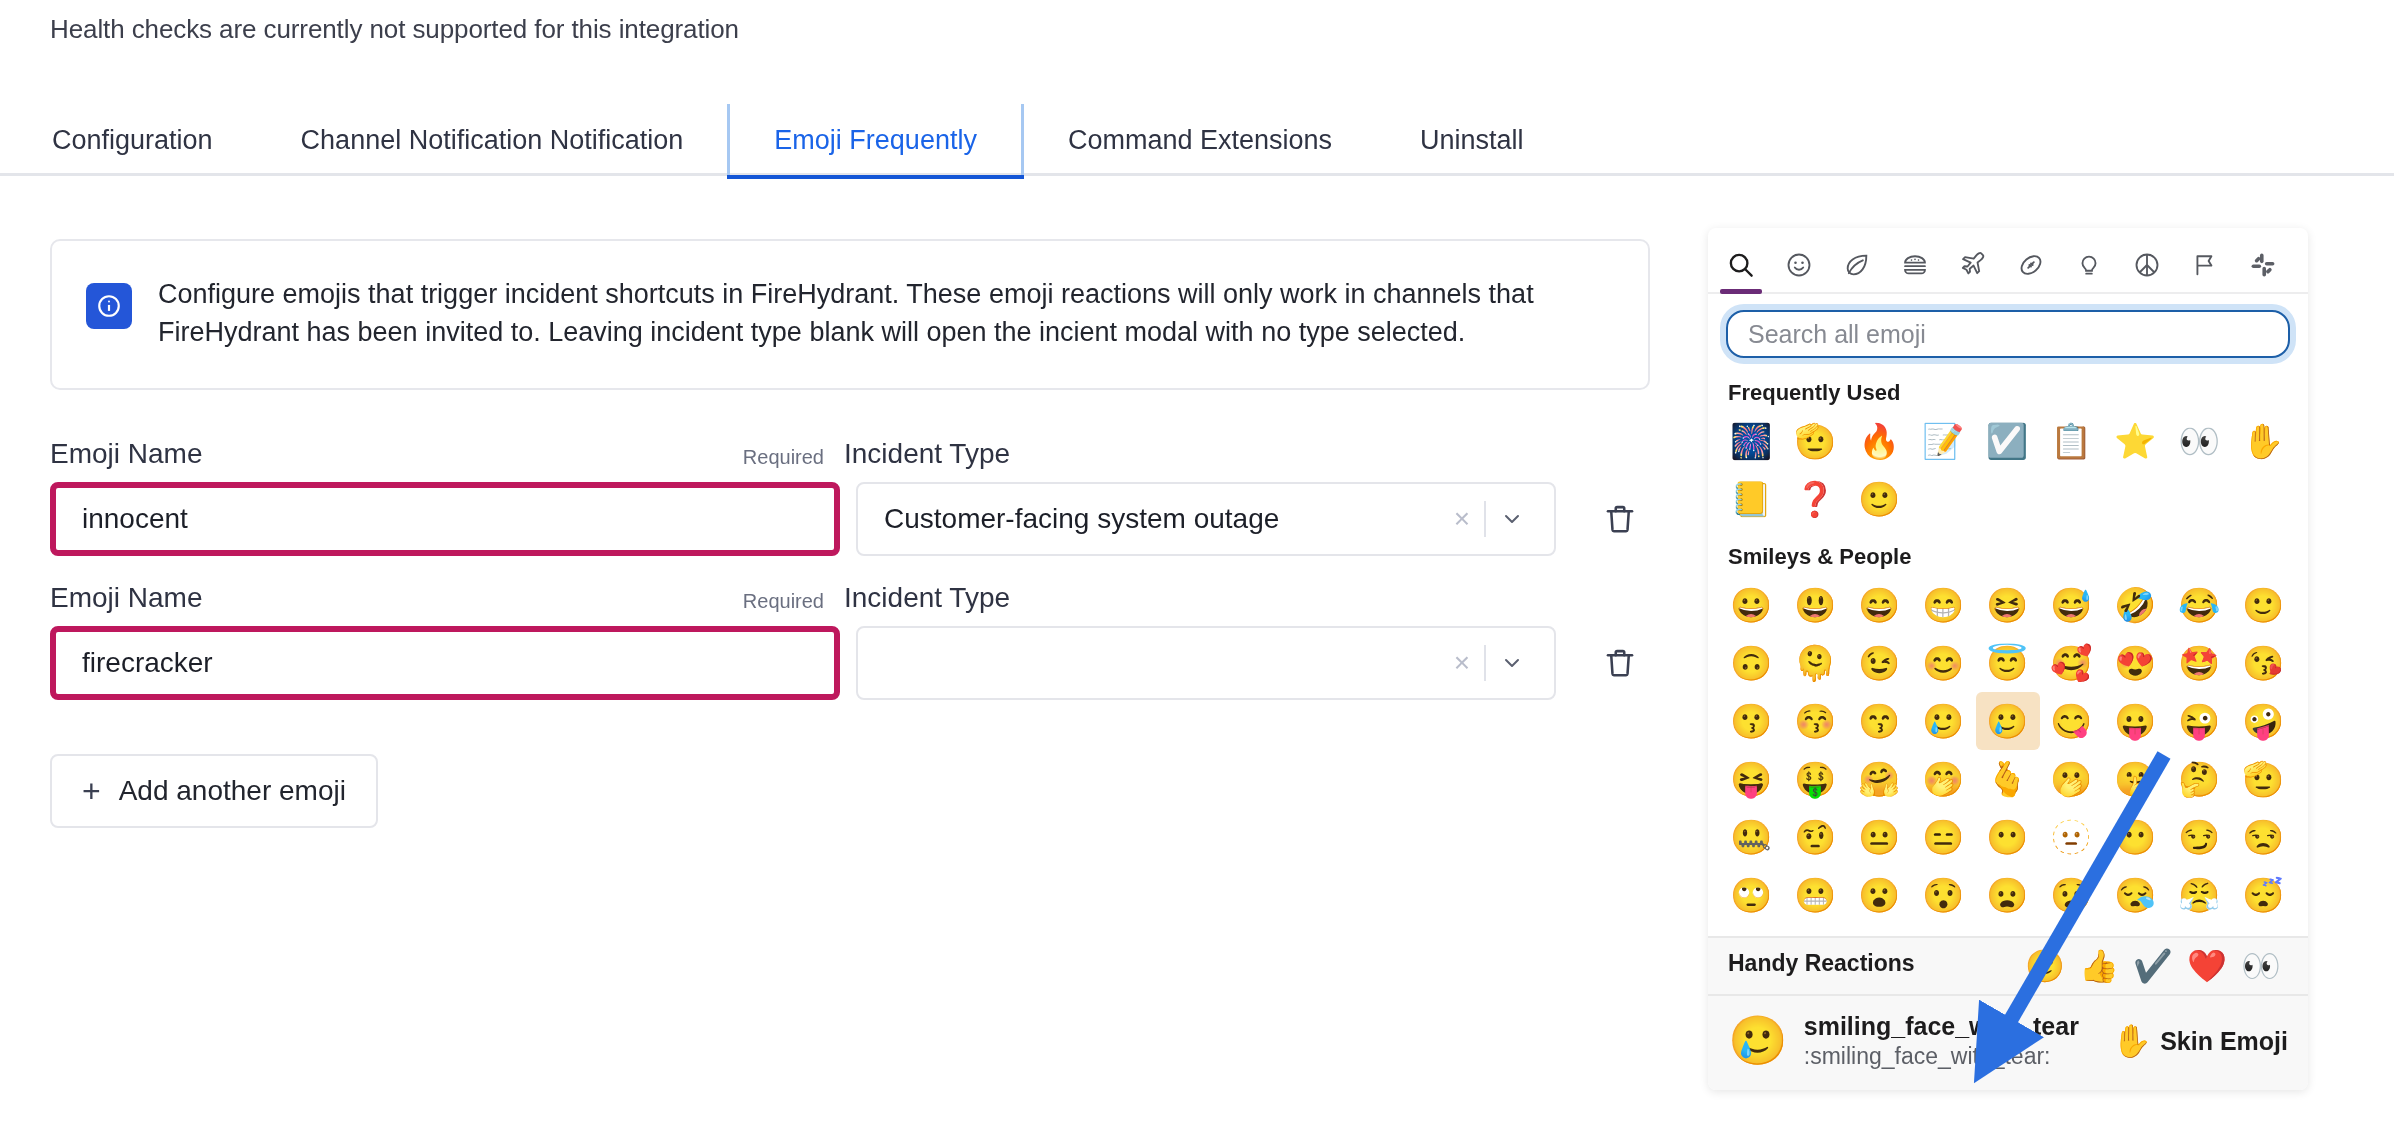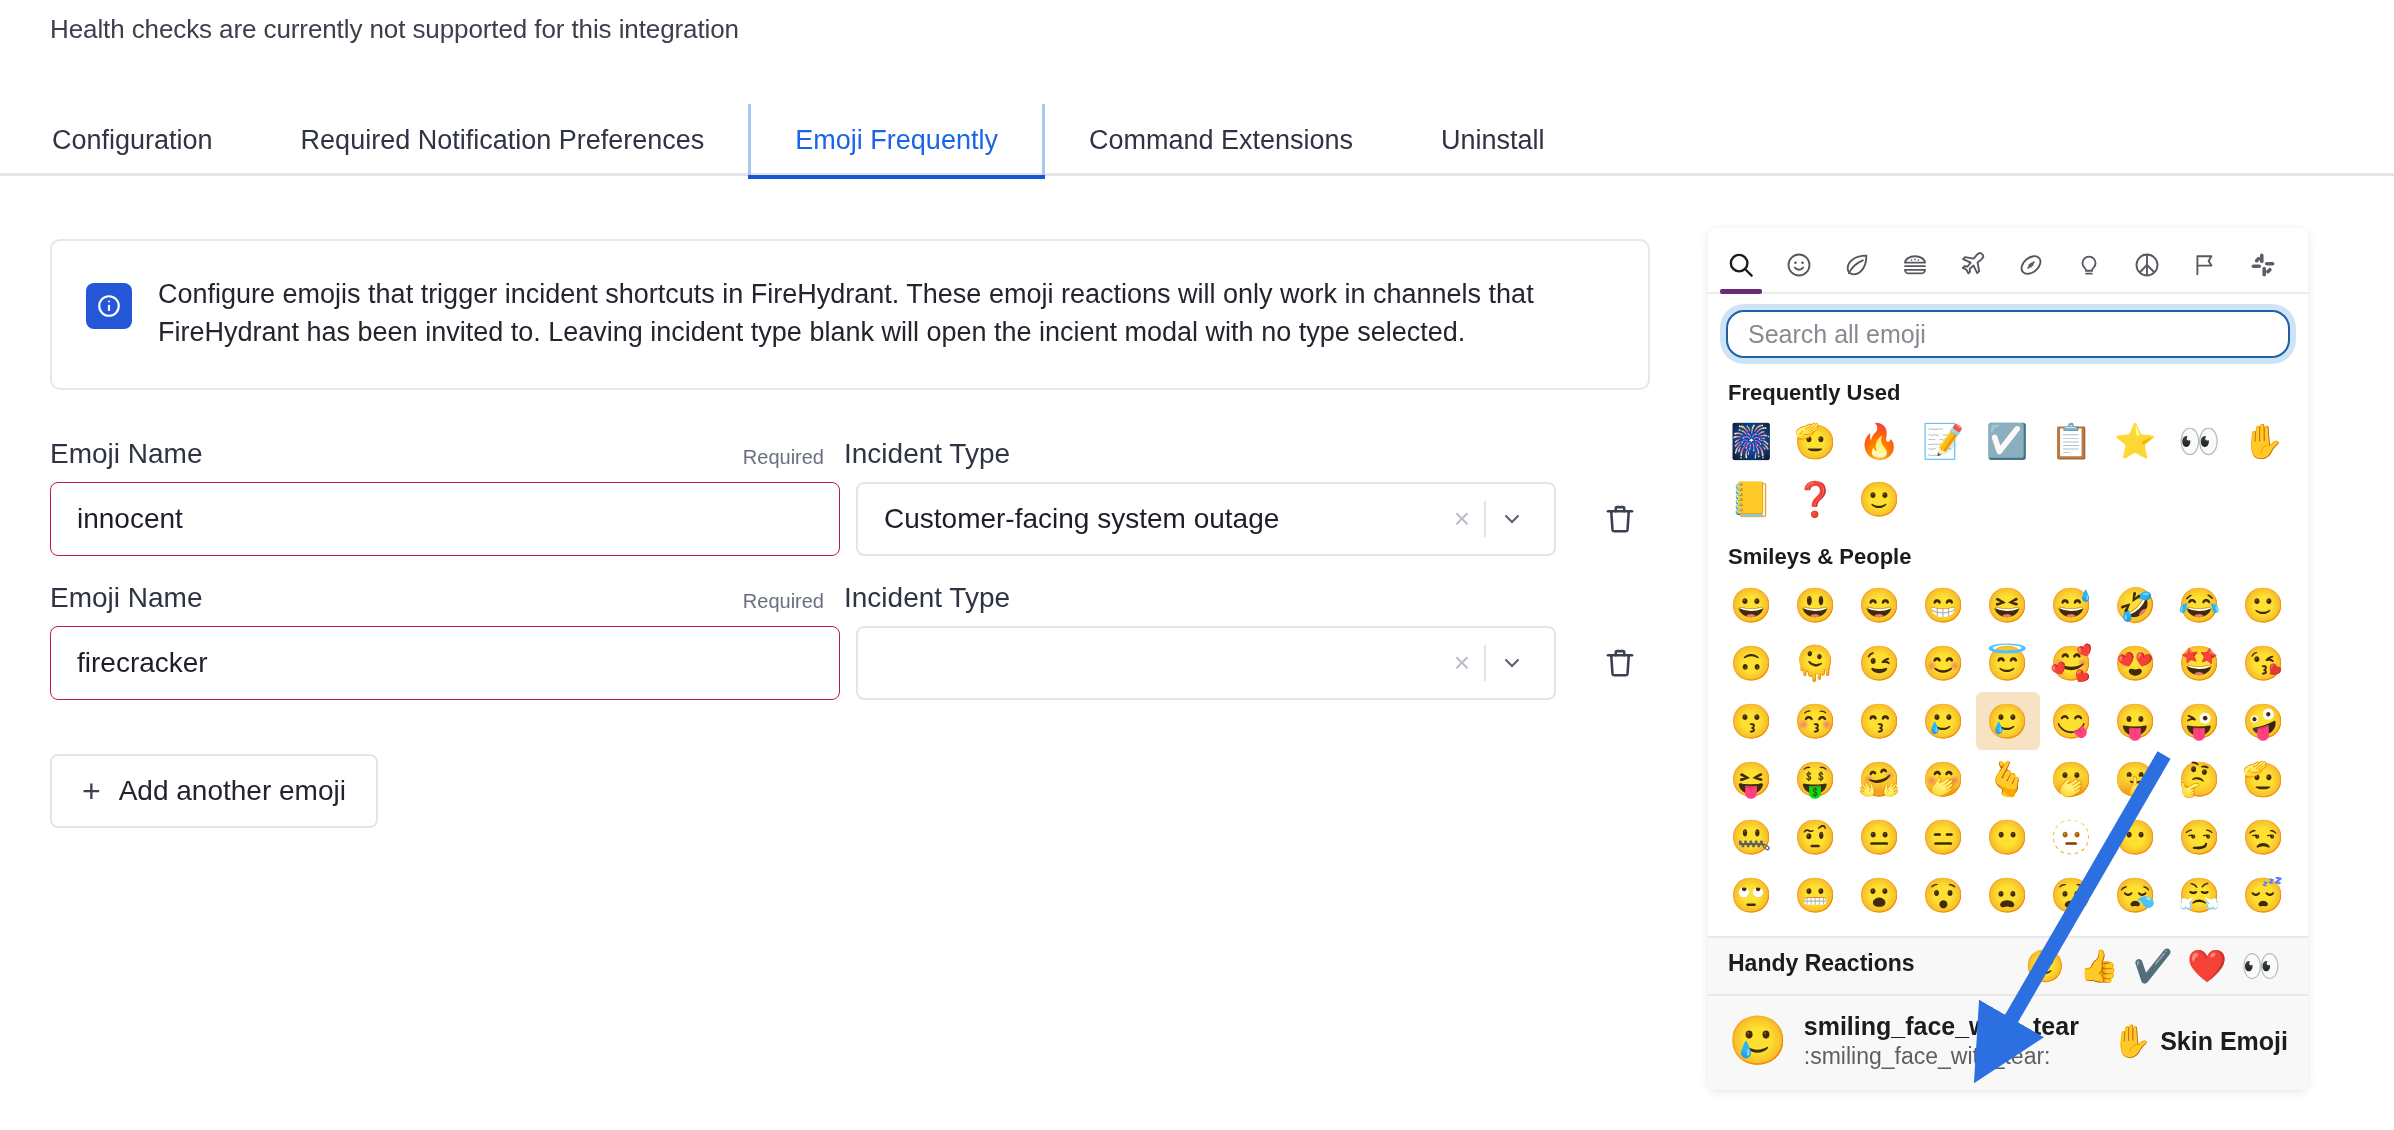--- a/index.html
+++ b/index.html
@@ -114,21 +114,21 @@
   .lbl-incident-type {
     font-size: 28px;
     color: #2f3343;
     padding-left: 4px;
   }
 
   .row-fields { display: flex; align-items: center; gap: 16px; }
 
   .text-input {
     width: 790px; height: 74px;
-    border: 1px solid #be185d;
+    border: 6px solid #be185d;
     border-radius: 8px;
     background: #fff;
     font-size: 28px;
     color: #1c1f28;
     padding: 0 26px;
     font-family: "Liberation Sans", sans-serif;
     outline: none;
   }
 
   .select-box {
@@ -291,21 +291,21 @@
 
 <div class="page">
 
   <div class="health-note">Health checks are currently not supported for this integration</div>
 
   <div class="tabbar">
     <div class="tab">
         <span>Configuration</span>
       </div>
     <div class="tab">
-        <span>Required Notification Preferences</span>
+        <span>Channel Notification Notification</span>
       </div>
     <div class="tab active">
         <span>Emoji Frequently</span>
       </div>
     <div class="tab">
         <span>Command Extensions</span>
       </div>
     <div class="tab">
         <span>Uninstall</span>
       </div>

